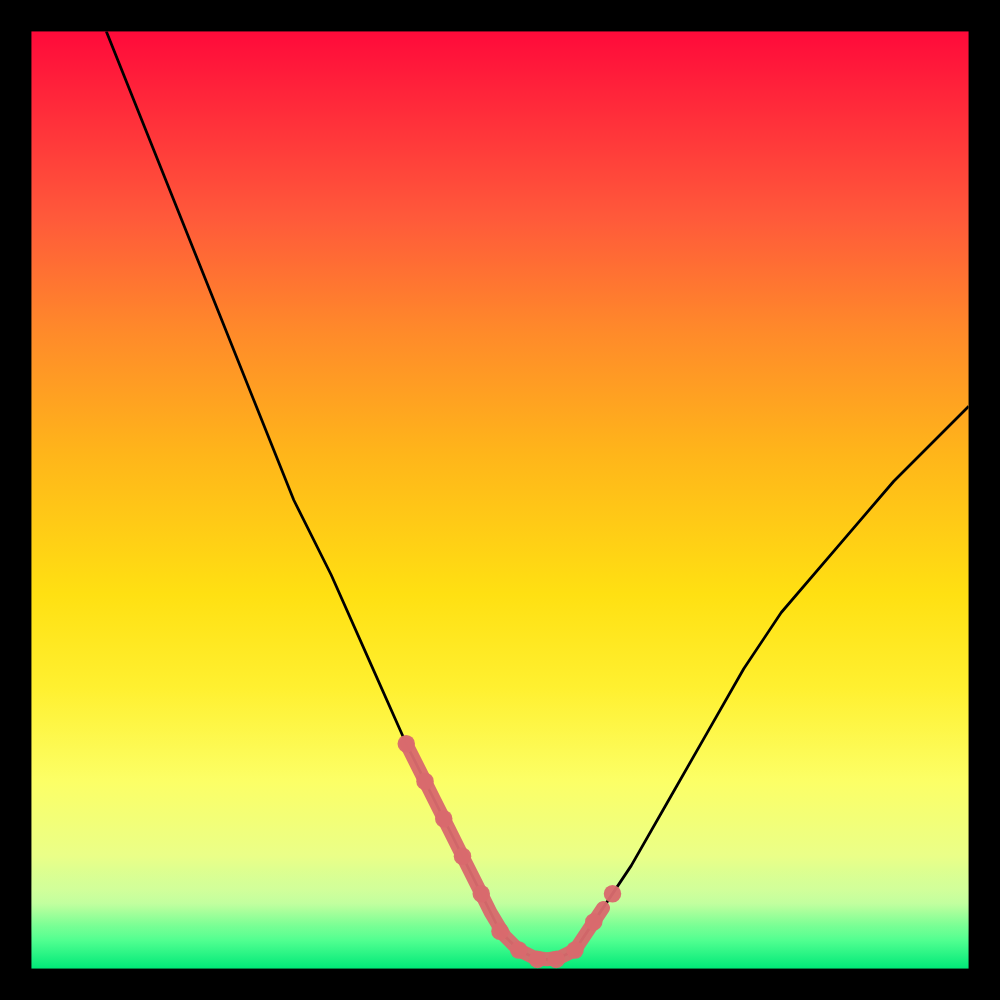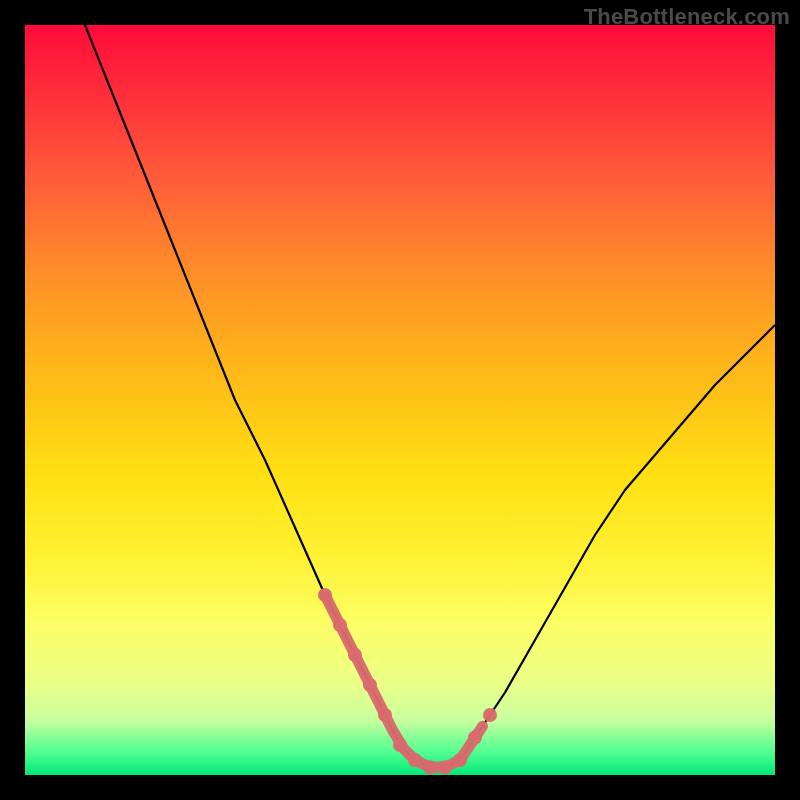--- a/index.html
+++ b/index.html
@@ -87,21 +87,20 @@
   }
   .marker-dot {
     fill: #d86a6d;
     opacity: 0.96;
   }
 </style>
 </head>
 <body>
 
 <div class="frame">
-  <div class="watermark">TheBottleneck.com</div>
 
   <div class="plot">
     <div class="gradient-bg"></div>
     <div class="greenish-band"></div>
 
     <svg class="curve" viewBox="0 0 750 750">
       <path id="vcurve" class="curve-path" d="M60.0 0.0 L90.0 75.0 L120.0 150.0 L150.0 225.0 L180.0 300.0 L210.0 375.0 L240.0 435.0 L270.0 502.5 L300.0 570.0 L330.0 630.0 L360.0 690.0 L375.0 720.0 L390.0 735.0 L405.0 742.5 L420.0 742.5 L435.0 735.0 L450.0 712.5 L480.0 667.5 L510.0 615.0 L540.0 562.5 L570.0 510.0 L600.0 465.0 L645.0 412.5 L690.0 360.0 L750.0 300.0"></path>
       <g id="markers">
           <path class="marker-path" d="M300.0 570.0 L311.3 592.5 L322.5 615.0 L333.8 637.5 L345.0 660.0 L356.3 682.5 L367.5 705.0 L378.8 723.8 L390.0 735.0 L401.3 740.6 L412.5 742.5 L423.7 740.6 L435.0 735.0 L446.3 718.1 L457.5 701.3"></path>
           <circle cx="300.0" cy="570.0" r="7" class="marker-dot"></circle>

